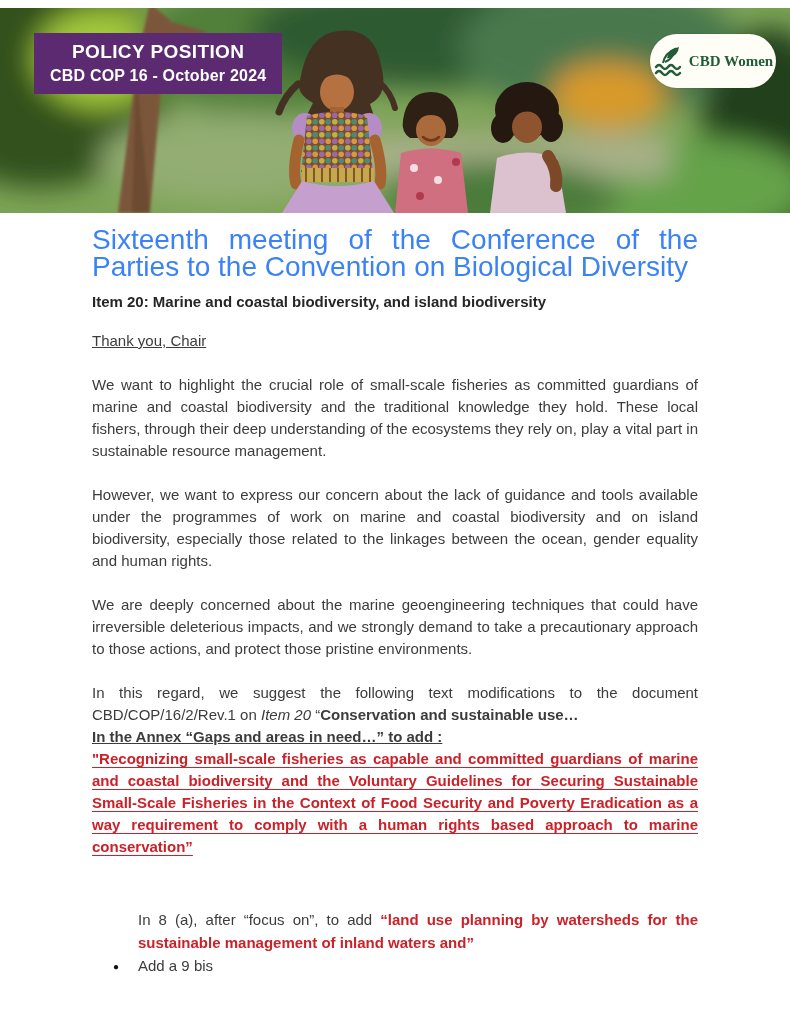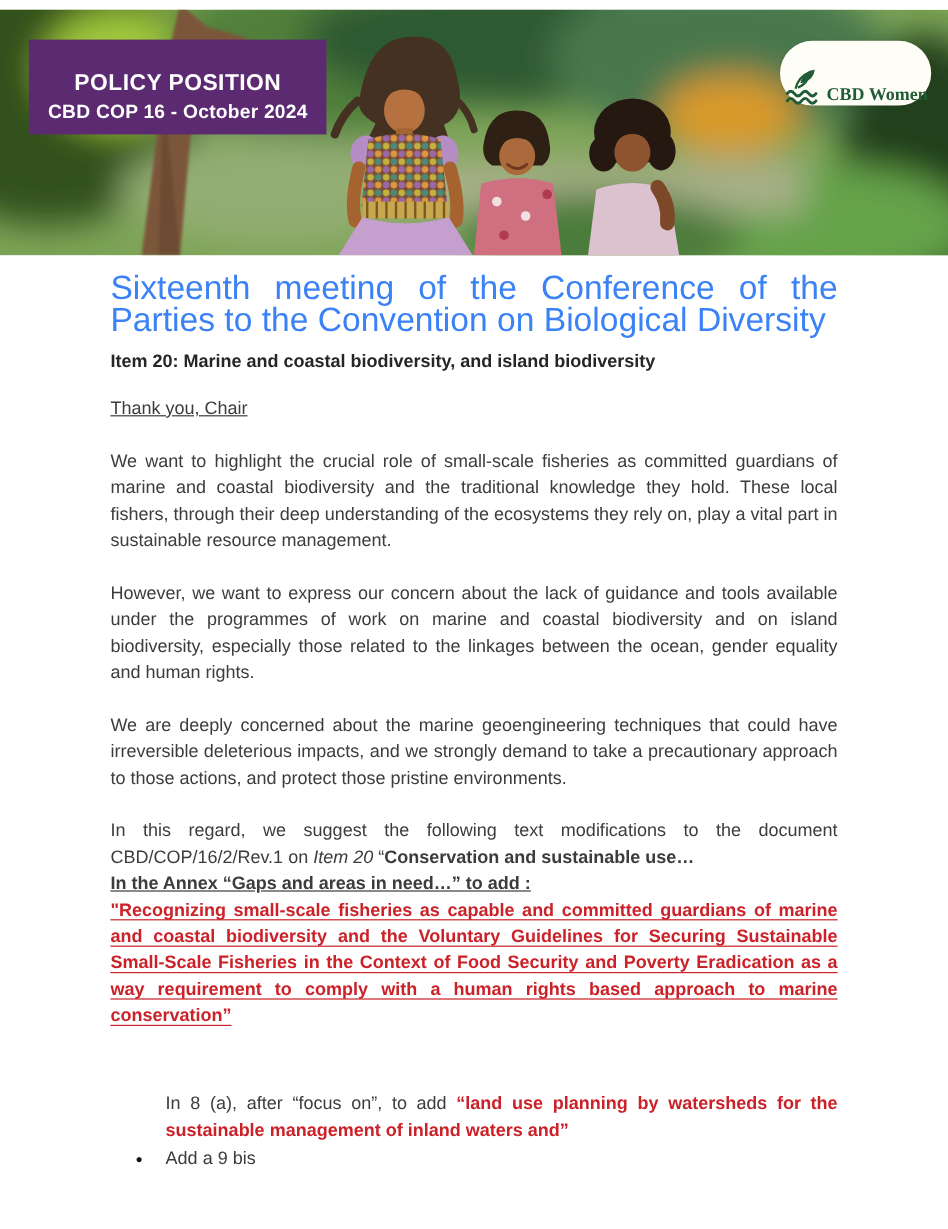--- a/index.html
+++ b/index.html
@@ -4,28 +4,28 @@
 <style>
   html,body { margin:0; padding:0; background:#ffffff; }
   .page {
     position:relative; width:790px; height:1024px; background:#ffffff;
     overflow:hidden; font-family:"Liberation Sans", sans-serif;
   }
   
   .hero { position:absolute; top:8px; left:0; width:790px; height:205px; overflow:hidden; }
   .hero svg { display:block; }
   .badge {
-    position:absolute; top:25px; left:24px; background:#5b2a71; color:#ffffff;
-    padding:26px 16px 9px; text-align:center;
+    position:absolute; top:25px; left:34px; background:#5b2a71; color:#ffffff;
+    padding:8px 16px 9px; text-align:center;
   }
   .badge-title { font-size:19px; font-weight:800; letter-spacing:.4px; line-height:22px; }
   .badge-sub { font-size:16px; font-weight:700; margin-top:4px; letter-spacing:.2px; }
   .logo {
     position:absolute; top:26px; right:14px; width:126px; height:54px;
-    background:#fffef6; border-radius:27px; display:flex; align-items:flex-end;
+    background:#fffef6; border-radius:27px; display:flex; align-items:center;
     justify-content:center; gap:6px; box-shadow:0 0 2px rgba(0,0,0,.15);
   }
   .logo-text { font-family:"Liberation Serif", serif; font-weight:700; color:#215c38; font-size:15px; }
   
   .content { position:absolute; top:226px; left:92px; width:606px; color:#3c3c3c; }
   .title {
     margin:0 0 13px; font-size:28px; line-height:27px; font-weight:400;
     color:#3b82f6; text-align:justify;
   }
   .event-line { margin:0 0 25px; font-size:16px; color:#4e4e4e; }

